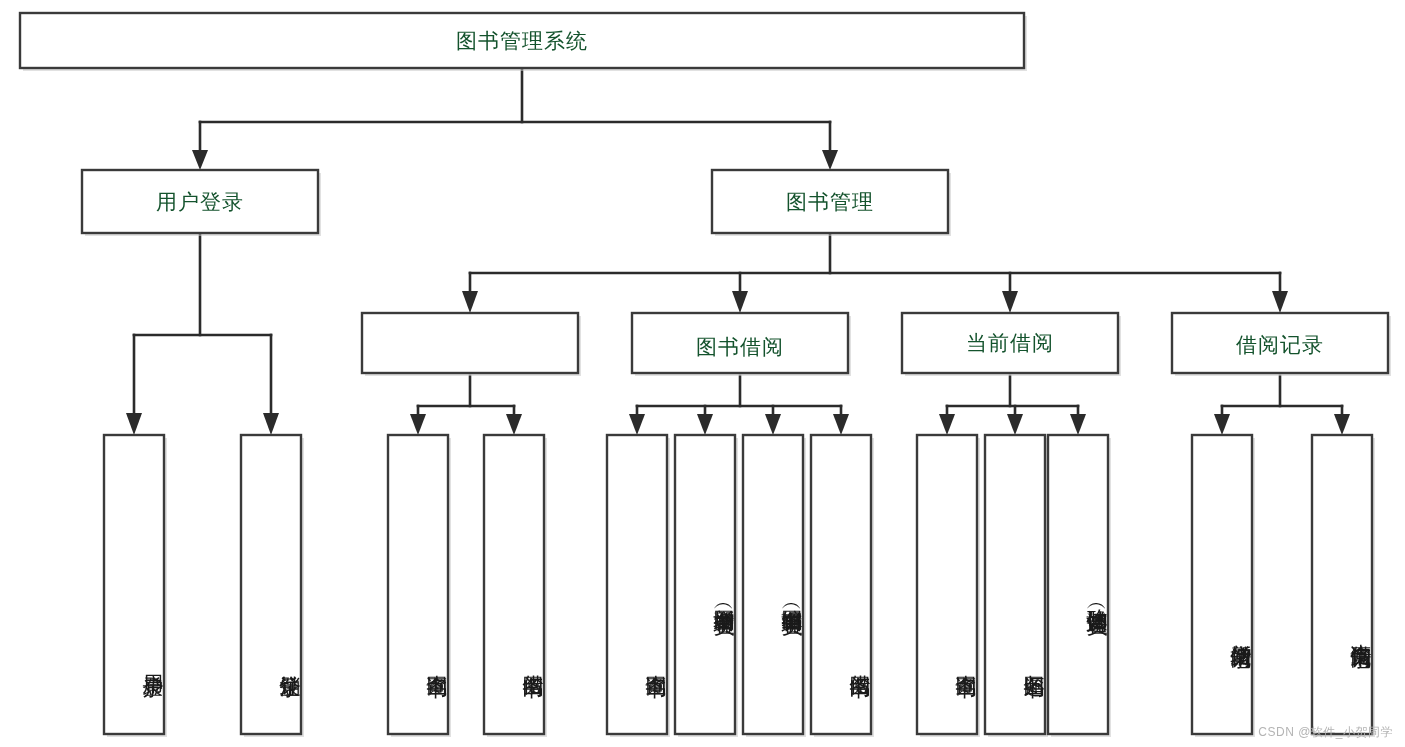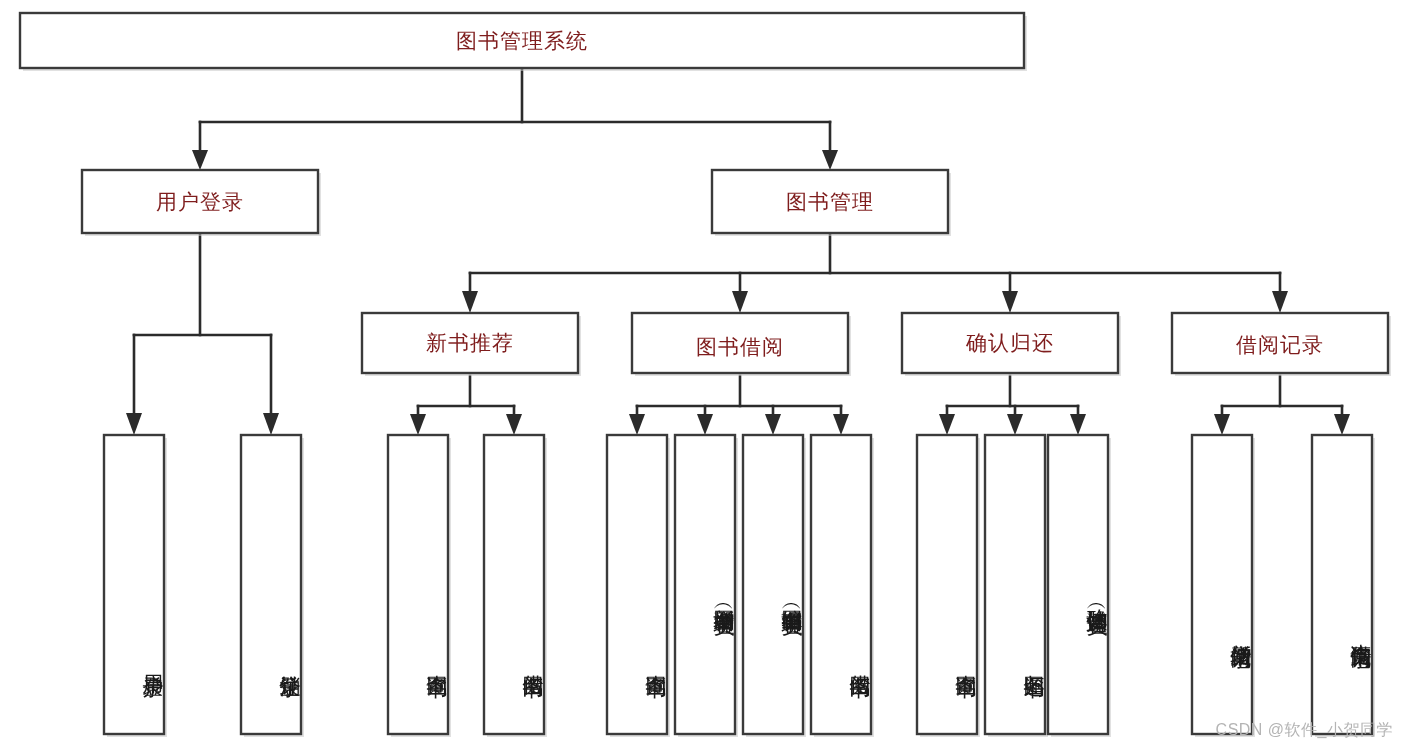--- a/index.html
+++ b/index.html
@@ -64,30 +64,30 @@
     pointer-events: none;
   }
   .htext-wrap {
     position: absolute;
     display: flex;
     align-items: center;
     justify-content: center;
     font-family: "Liberation Sans", "DejaVu Sans", sans-serif;
     font-size: 21px;
     letter-spacing: 1px;
-    color: #7f1d1d;
+    color: #14532d;
     white-space: nowrap;
     pointer-events: none;
   }
   #watermark {
     position: absolute;
     right: 12px;
     bottom: 6px;
     font-family: "Liberation Sans", "DejaVu Sans", sans-serif;
-    font-size: 16px;
+    font-size: 12px;
     color: #b4b4b4;
     letter-spacing: 0.5px;
     white-space: nowrap;
     pointer-events: none;
   }
 </style>
 </head>
 <body>
 
 <div id="diagram-root">
@@ -218,25 +218,24 @@
       <rect class="node-box" x="1312" y="435" width="60" height="299"></rect>
     </g>
   </svg>
 
   <div class="htext-wrap" style="left:20px; top:13px; width:1004px; height:55px;">图书管理系统</div>
 
   <div class="htext-wrap" style="left:82px; top:170px; width:236px; height:63px;">用户登录</div>
 
   <div class="htext-wrap" style="left:712px; top:170px; width:236px; height:63px;border-radius:19px;">图书管理</div>
 
-  <div class="htext-wrap" style="left:362px; top:313px; width:216px; height:60px;">新书推荐</div>
 
   <div class="htext-wrap" style="left:632px; top:313px; width:216px; height:68px;">图书借阅</div>
 
-  <div class="htext-wrap" style="left:902px; top:313px; width:216px; height:60px;">确认归还</div>
+  <div class="htext-wrap" style="left:902px; top:313px; width:216px; height:60px;">当前借阅</div>
 
   <div class="htext-wrap" style="left:1172px; top:313px; width:216px; height:64px;">借阅记录</div>
 
   <div class="vtext-wrap" style="left:104px; top:435px; width:60px; height:299px; padding-top:75px;">用户登录</div>
 
   <div class="vtext-wrap" style="left:241px; top:435px; width:60px; height:299px; padding-top:75px;">注销登录</div>
 
   <div class="vtext-wrap" style="left:388px; top:435px; width:60px; height:299px; padding-top:75px;">查询图书</div>
 
   <div class="vtext-wrap" style="left:484px; top:435px; width:60px; height:299px; padding-top:75px;">借阅图书</div>

